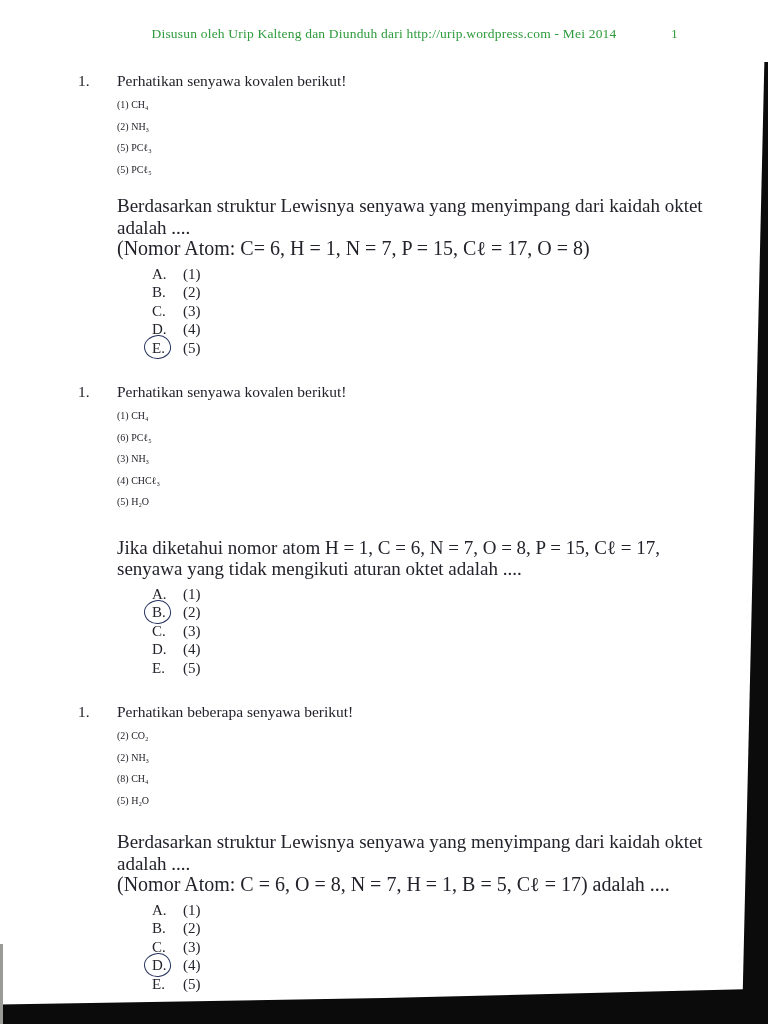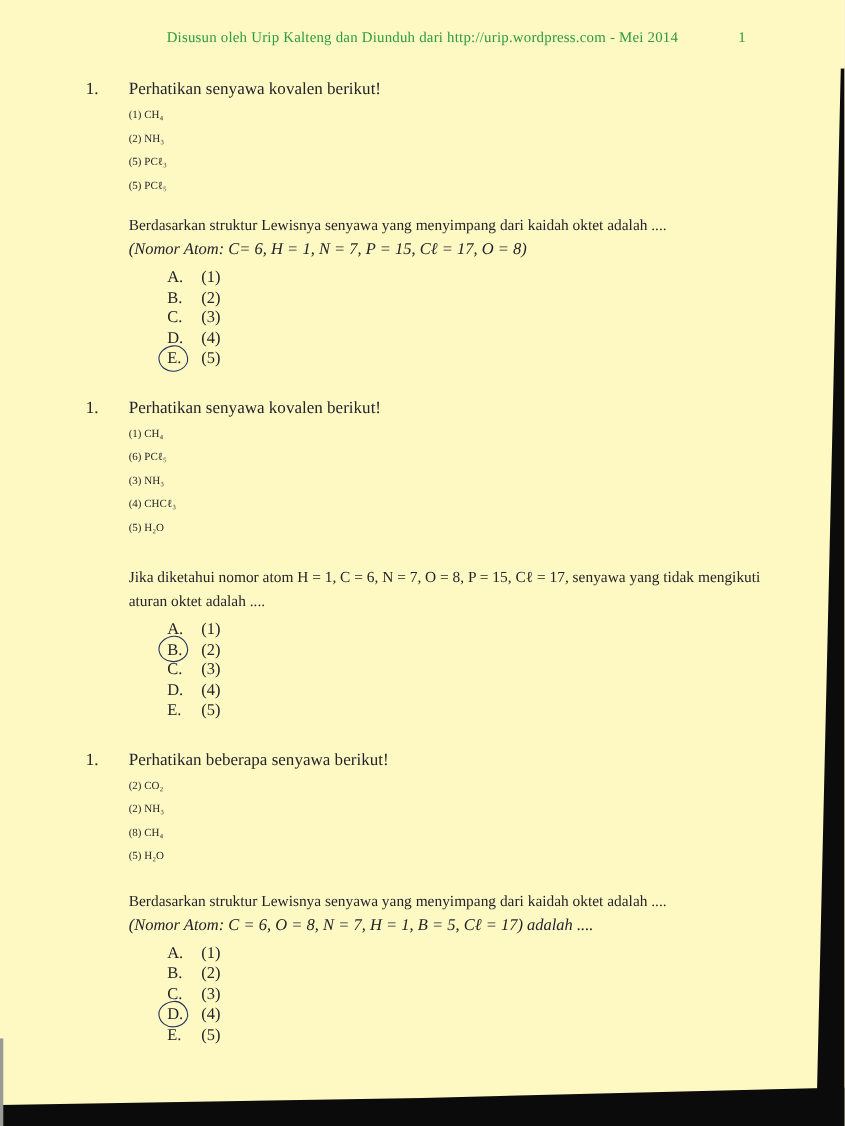--- a/index.html
+++ b/index.html
@@ -1,20 +1,20 @@
 <!DOCTYPE html>
 <html><head>
 <meta charset="utf-8">
 <style>
   html,body{margin:0;padding:0;background:#e9e9e9;}
   .page{
     position:relative;
     width:768px;height:1024px;
     margin:0 auto;
-    background:#fef9c3;
+    background:#ffffff;
     font-family:"Liberation Serif","DejaVu Serif",serif;
     color:#23242b;
     overflow:hidden;
   }
   
   .header{
     position:absolute;top:26px;left:0;width:100%;
     text-align:center;
     color:#2e9b3c;
     font-size:13.5px;
@@ -25,22 +25,22 @@
     color:#2e9b3c;
   }
   
   .content{
     position:absolute;top:70px;left:78px;width:632px;
   }
   .question{margin-bottom:24px;}
   .q-head{display:flex;font-size:15.5px;line-height:21px;margin-bottom:3px;}
   .q-num{width:39px;flex:0 0 39px;}
   .compounds{margin-left:39px;font-size:10px;line-height:21.5px;}
-  .q-text{margin:15px 0 0 39px;font-size:14px;line-height:21.5px;max-width:592px;}
-  .q-note{margin:0 0 0 39px;font-size:15px;line-height:21.5px;font-style:italic;}
+  .q-text{margin:15px 0 0 39px;font-size:19px;line-height:21.5px;max-width:592px;}
+  .q-note{margin:0 0 0 39px;font-size:20px;line-height:21.5px;}
   .options{margin:5px 0 0 74px;font-size:15px;}
   .option{display:flex;line-height:18.5px;height:18.5px;}
   .opt-letter{width:31px;flex:0 0 31px;position:relative;}
   .opt-value{}
   
   .circled::after{
     content:"";
     position:absolute;
     left:-8px;top:-3.5px;
     width:25px;height:22px;

